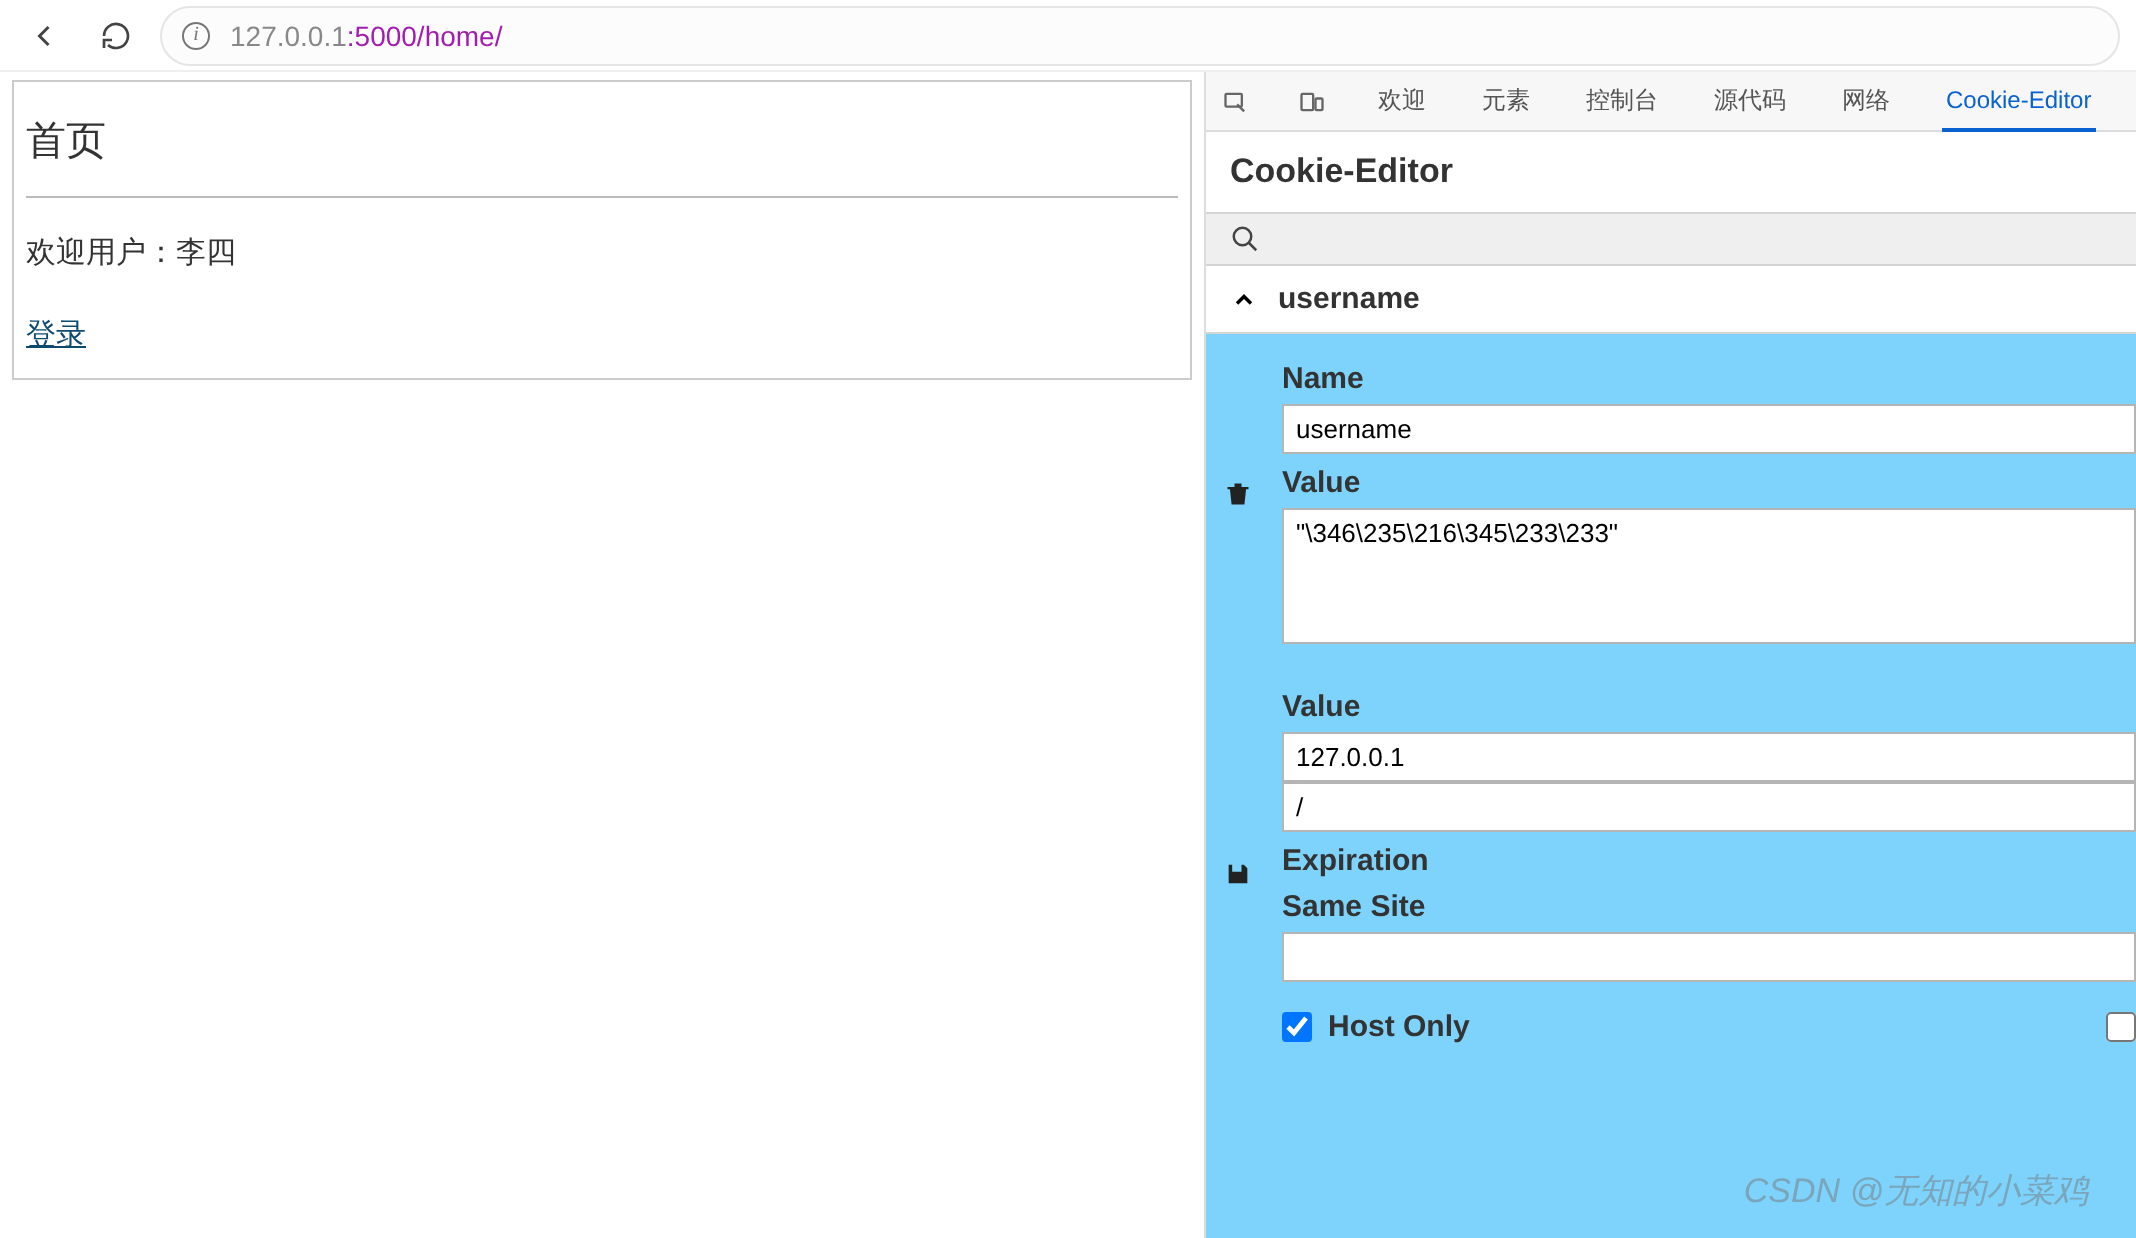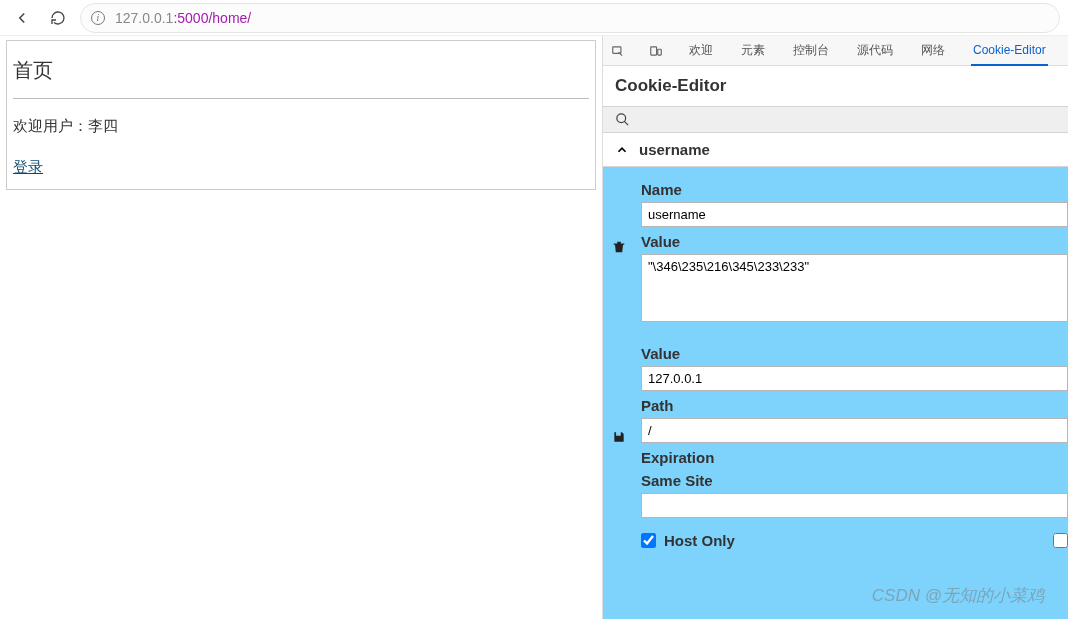--- a/index.html
+++ b/index.html
@@ -306,21 +306,20 @@
         <input class="field-input" value="username" style="">
 
         <div class="field-label">Value</div>
         <textarea class="field-textarea" style="">"\346\235\216\345\233\233"</textarea>
 
         <div class="gap-block"></div>
 
         <div class="field-label">Value</div>
         <input class="field-input" value="127.0.0.1" style="">
 
-        <div class="field-label">Path</div>
         <input class="field-input" value="/" style="">
 
         <div class="field-label">Expiration</div>
 
         <div class="field-label">Same Site</div>
         <input class="field-input" value="" style="">
 
         <div class="chk-row">
           <input type="checkbox" id="hostonly" checked="" style="">
           <span>Host Only</span>

